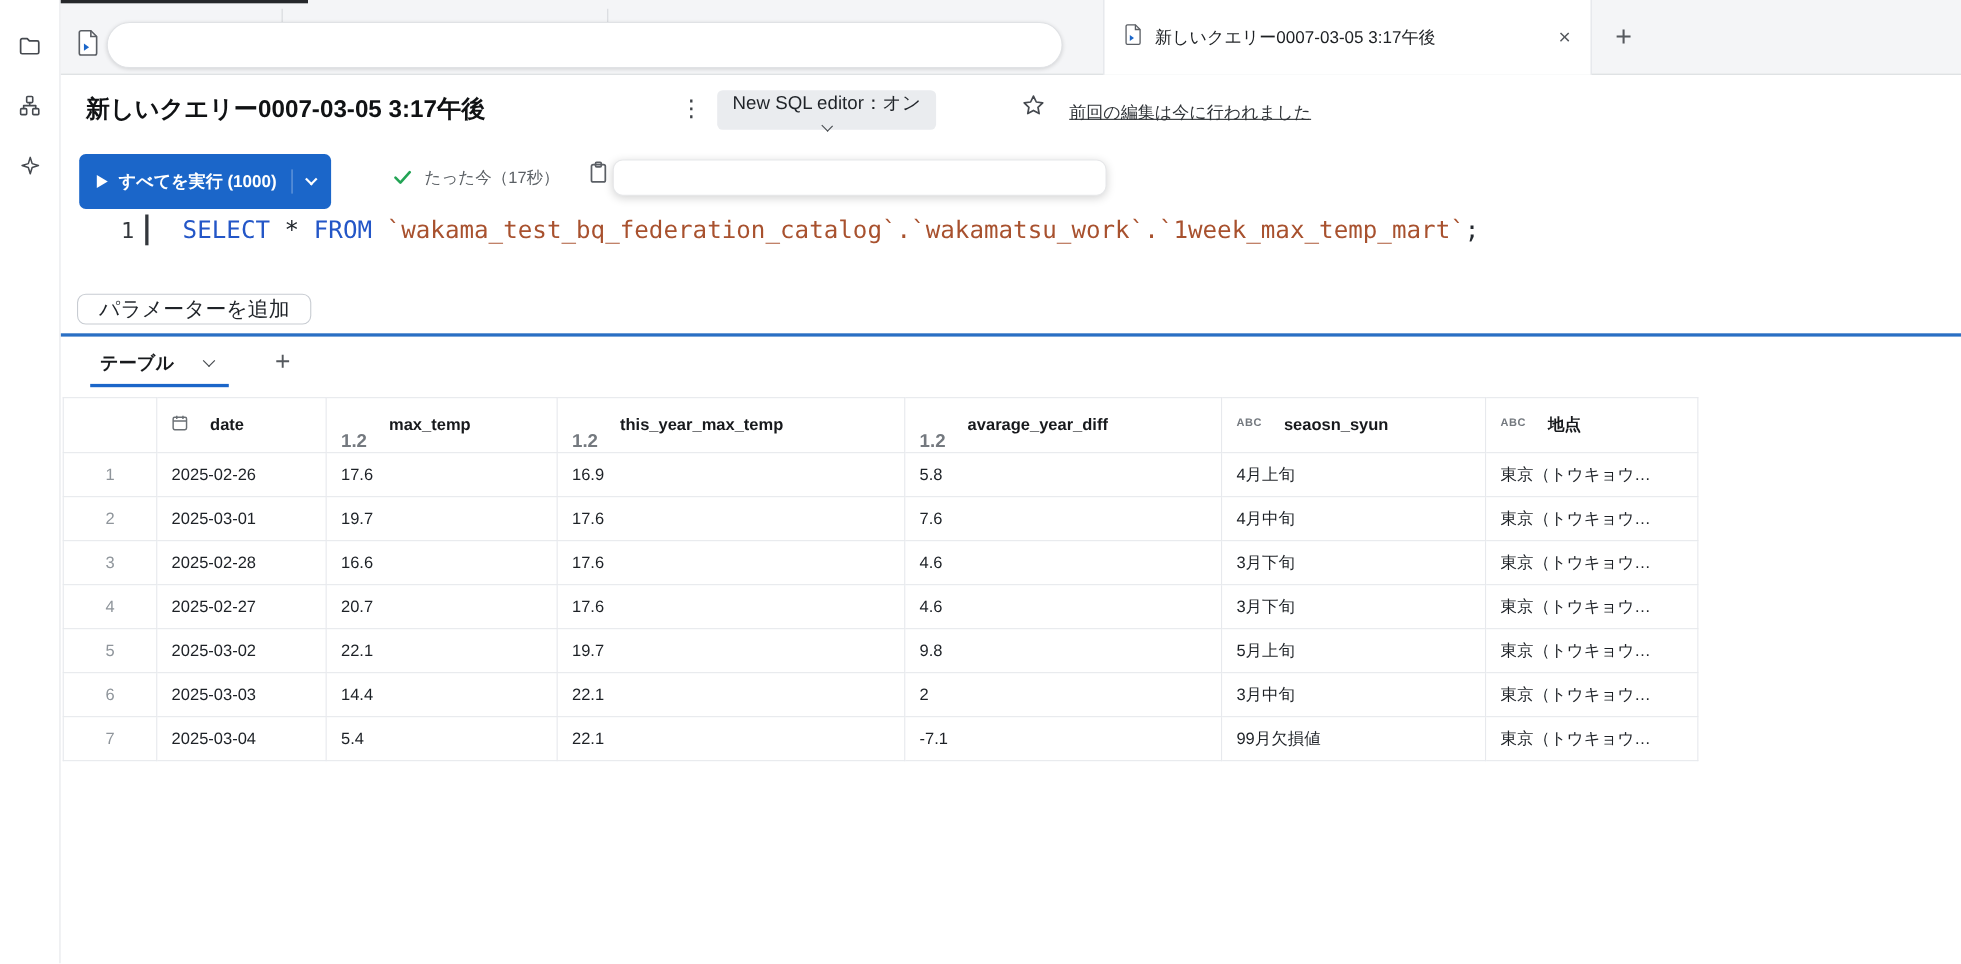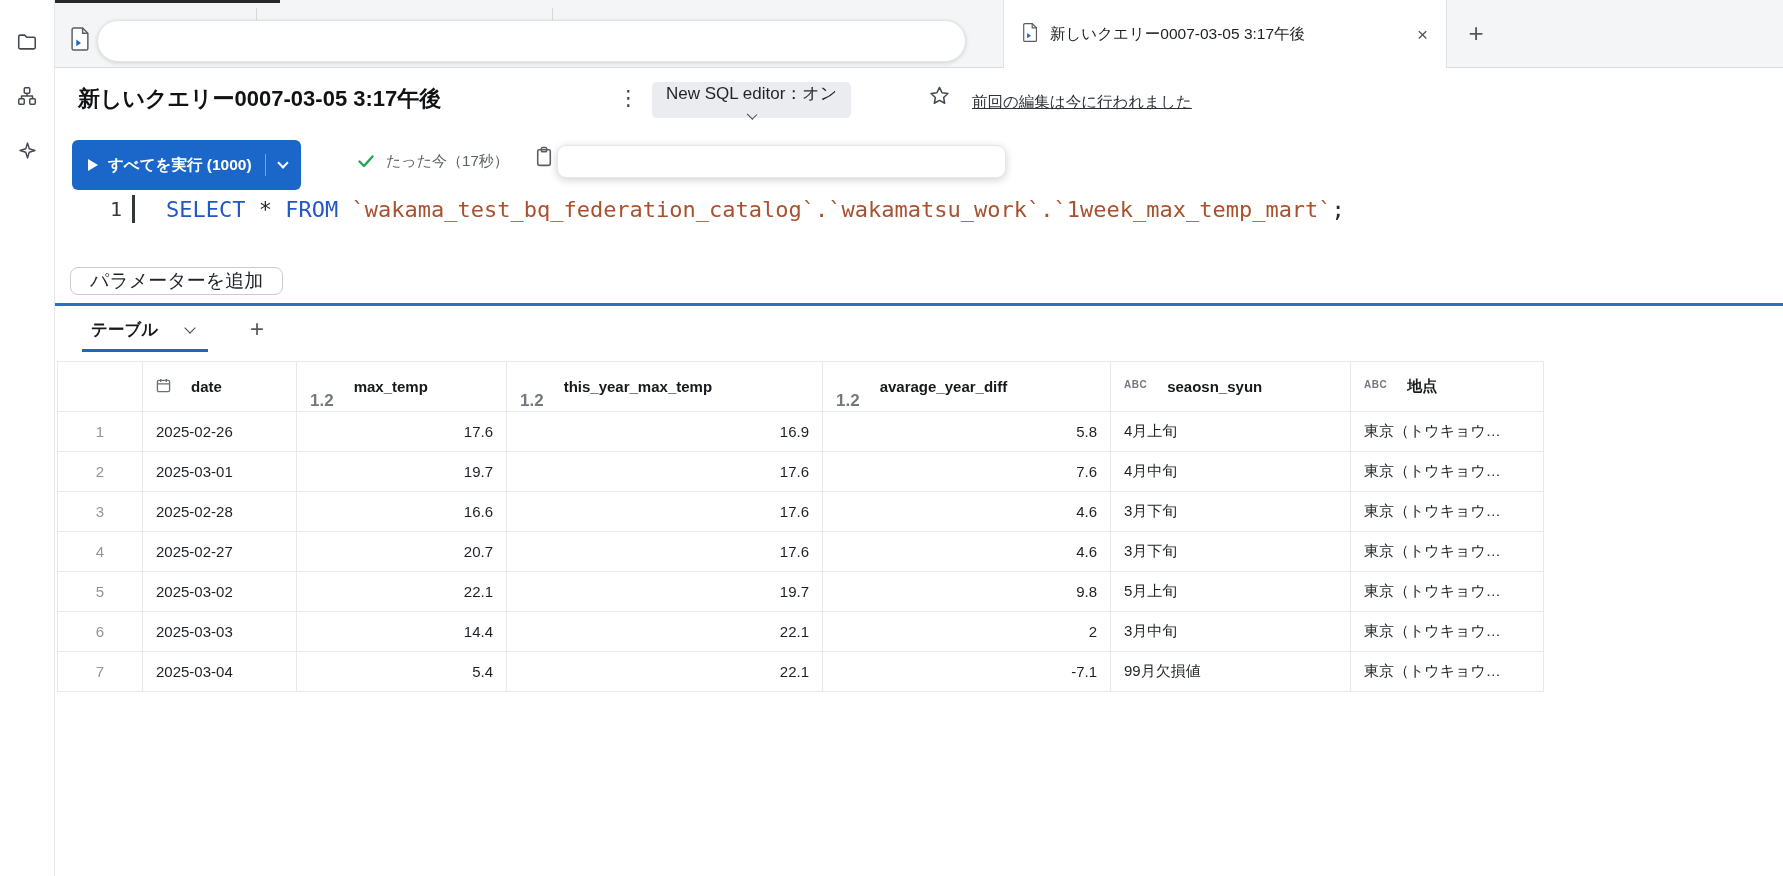--- a/index.html
+++ b/index.html
@@ -83,21 +83,21 @@
   table.results-table{border-collapse:collapse;table-layout:fixed;width:1486px;background:#fff;}
   .results-table th,.results-table td{border:1px solid #e7e9ed;padding:0 13px;overflow:hidden;
     white-space:nowrap;font-size:15px;}
   .results-table th{height:44px;text-align:left;font-weight:700;color:#17191c;}
   .results-table td{height:40px;color:#1d2126;}
   .results-table td.rownum,.results-table th.rownum{text-align:center;color:#8f959b;padding:0 4px;}
   .th-inner{display:flex;align-items:center;gap:20px;}
   .type-icon{color:#74797f;font-weight:700;flex:none;}
   .type-icon.number{font-size:17px;margin-top:29px;}
   .type-icon.string{font-size:10px;letter-spacing:.5px;position:relative;top:-2px;}
-  .cell-right{text-align:right;}
+  .cell-right{}
   .cell-left{text-align:left;}
   col.c0{width:85px;}col.c1{width:154px;}col.c2{width:210px;}col.c3{width:316px;}
   col.c4{width:288px;}col.c5{width:240px;}col.c6{width:193px;}
 </style>
 </head>
 <body>
 
 <div id="app">
 
   <div class="tabbar-bg"></div>

